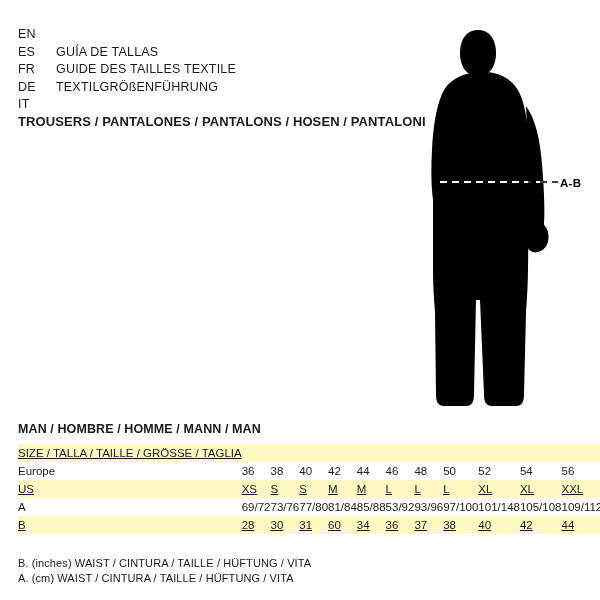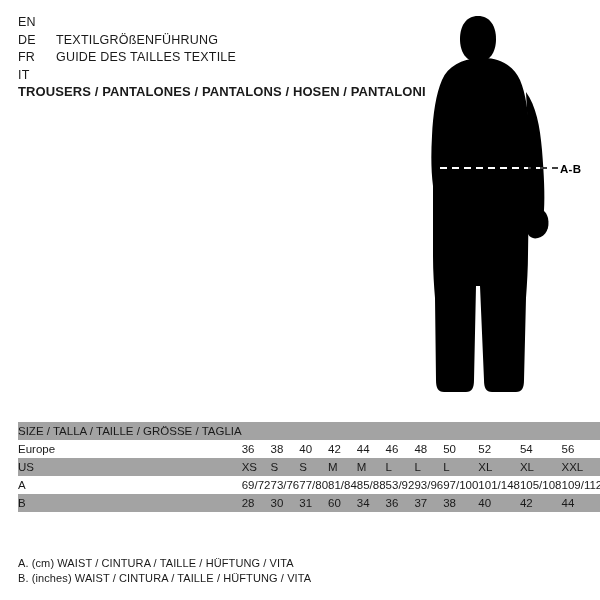--- a/index.html
+++ b/index.html
@@ -14,21 +14,21 @@
     color: #1a1a1a;
     position: relative;
     overflow: hidden;
   }
 
   .page {
     position: relative;
     width: 600px;
     height: 600px;
     box-sizing: border-box;
-    padding: 14px 18px 8px 18px;
+    padding: 26px 18px 8px 18px;
   }
 
   
   .lang-block {
     display: block;
   }
   .lang-row {
     display: flex;
     align-items: baseline;
     line-height: 17.5px;
@@ -47,21 +47,21 @@
   .heading-trousers {
     font-size: 13px;
     font-weight: bold;
     letter-spacing: 0.1px;
   }
 
   
   .figure-wrap {
     position: absolute;
     left: 400px;
-    top: 10px;
+    top: 24px;
     width: 190px;
     height: 400px;
   }
   .figure-svg {
     display: block;
   }
   .ab-label {
     position: absolute;
     left: 160px;
     top: 153px;
@@ -88,21 +88,22 @@
     border-collapse: collapse;
     width: 564px;
     font-size: 11.5px;
   }
   table.size-table td {
     padding: 3px 0 3px 0;
     vertical-align: middle;
     white-space: nowrap;
   }
   table.size-table tr.shaded td {
-    background: #a3a3a3;
+    background: #fef9c3;
+    text-decoration: underline;
   }
   td.col-label {
     width: 84px;
     padding-left: 2px;
   }
   td.val {
     width: 48px;
     text-align: left;
     margin-left: 32px;
   }
@@ -129,26 +130,30 @@
 </head>
 <body>
 
 <div class="page">
 
   <div class="lang-block">
     <div class="lang-row">
       <span class="lang-code">EN</span>
     </div>
     <div class="lang-row">
+      <span class="lang-code">ES</span>
+      <span class="lang-title">GUÍA DE TALLAS</span>
+    </div>
+    <div class="lang-row">
+      <span class="lang-code">FR</span>
+      <span class="lang-title">GUIDE DES TAILLES TEXTILE</span>
+    </div>
+    <div class="lang-row">
       <span class="lang-code">DE</span>
       <span class="lang-title">TEXTILGRÖßENFÜHRUNG</span>
-    </div>
-    <div class="lang-row">
-      <span class="lang-code">FR</span>
-      <span class="lang-title">GUIDE DES TAILLES TEXTILE</span>
     </div>
     <div class="lang-row">
       <span class="lang-code">IT</span>
     </div>
   </div>
 
   <div class="heading-trousers">TROUSERS / PANTALONES / PANTALONS / HOSEN / PANTALONI</div>
 
   <div class="figure-wrap">
     <svg class="figure-svg" width="190" height="400" viewBox="0 0 190 400">
@@ -191,20 +196,21 @@
 
       <path fill="#000000" d="M130 198 C139 196 146 200 148 208 C150 218 146 226 138 228 C130 230 126 224 126 214 Z"></path>
 
       <line x1="40" y1="158" x2="152" y2="158" stroke="#ffffff" stroke-width="2.2" stroke-dasharray="7,5"></line>
       <line x1="128" y1="158" x2="158" y2="158" stroke="#000000" stroke-width="1.6" stroke-dasharray="7,5"></line>
     </svg>
     <div class="ab-label">A-B</div>
   </div>
 
   <div class="table-section">
+    <div class="man-heading">MAN / HOMBRE / HOMME / MANN / MAN</div>
 
     <table class="size-table">
       <tbody>
         <tr class="shaded row-head">
           <td class="col-label">SIZE / TALLA / TAILLE / GRÖSSE / TAGLIA</td>
           <td class="val" colspan="11"></td>
         </tr>
         <tr>
           <td class="col-label">Europe</td>
           <td class="val">36</td>
@@ -259,17 +265,17 @@
           <td class="val">38</td>
           <td class="val">40</td>
           <td class="val">42</td>
           <td class="val-wide">44</td>
         </tr>
       </tbody>
     </table>
   </div>
 
   <div class="footnotes">
+    <div>B. (inches) WAIST / CINTURA / TAILLE / HÜFTUNG / VITA</div>
     <div>A. (cm) WAIST / CINTURA / TAILLE / HÜFTUNG / VITA</div>
-    <div>B. (inches) WAIST / CINTURA / TAILLE / HÜFTUNG / VITA</div>
   </div>
 
 </div>
 
 </body></html>

